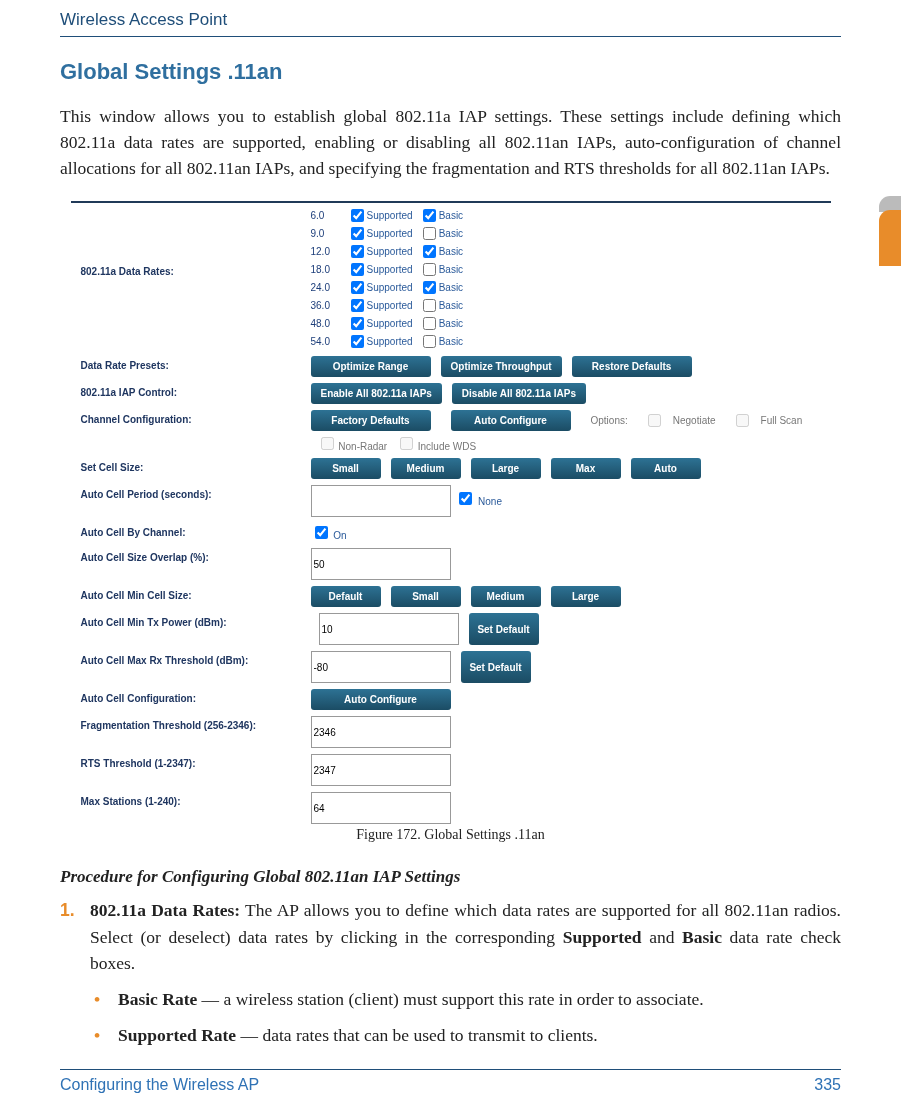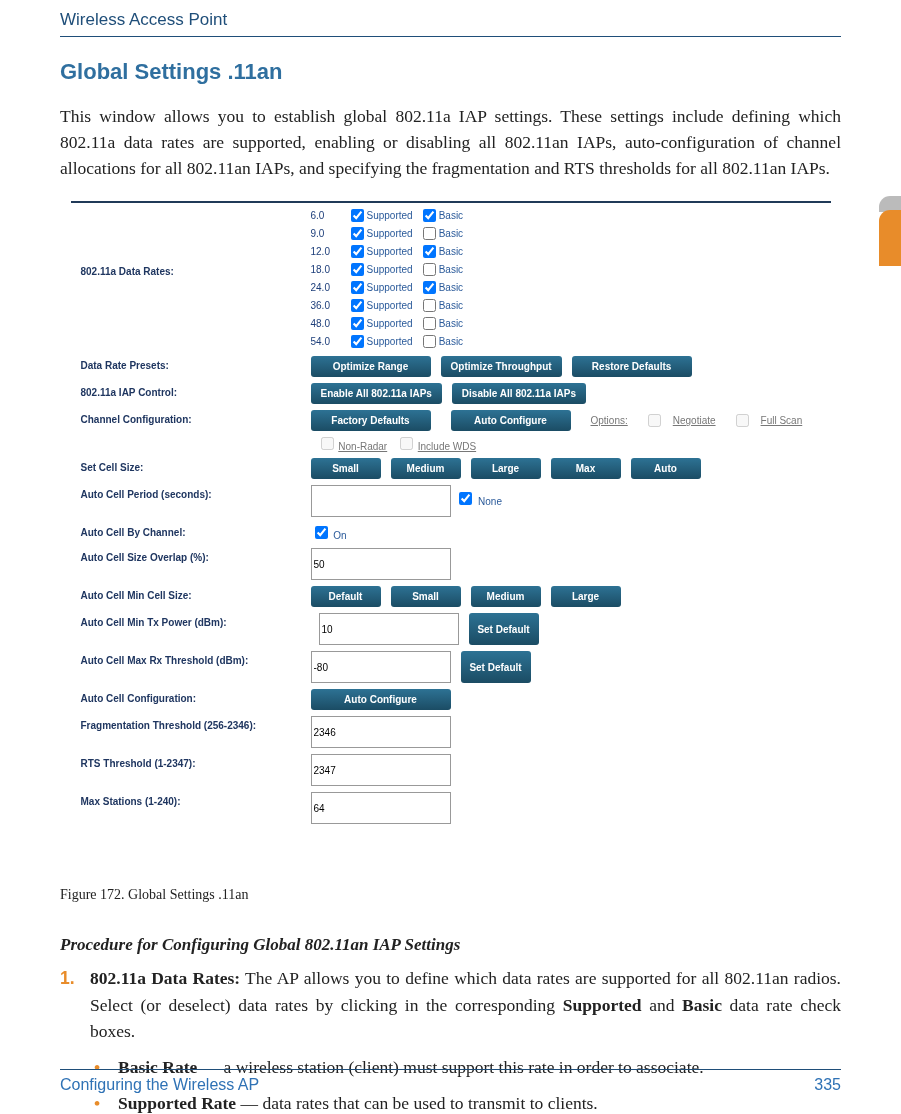--- a/index.html
+++ b/index.html
@@ -12,25 +12,25 @@
   .ui-row{display:flex;align-items:flex-start;padding:3px 0;}
   .ui-label{width:230px;font-size:10px;color:#1f3660;font-weight:bold;padding-left:10px;padding-top:4px;}
   .ui-content{flex:1;}
   .rate-row{display:flex;align-items:center;height:18px;}
   .rate-num{width:40px;text-align:left;color:#1d3e7a;}
   .chk{margin:0 3px 0 0;}
   .chk-lbl{color:#2a5a9a;font-size:10px;margin-right:10px;}
   .preset-row .ui-content{display:flex;gap:10px;}
   .pbtn{background:#245d77;background:linear-gradient(#2d7294,#1b4c64);color:#fff;border:none;border-radius:3px;font-size:10px;font-weight:bold;padding:5px 10px;min-width:120px;cursor:pointer;}
   .pbtn.sm{min-width:70px;padding:5px 8px;}
-  .opt-txt{color:#777;font-size:10px;margin-left:10px;text-decoration:underline;}
+  .opt-txt{color:#777;font-size:10px;margin-left:10px;}
   .inline-chk{margin:0 2px 0 10px;}
   .num-in{width:140px;height:32px;border:1px solid #999;font-size:10px;padding:0 2px;box-sizing:border-box;}
-  .figcap{font-family:Georgia,serif;font-size:14px;margin-top:60px;color:#222;}
-  h3.proc{font-family:Georgia,serif;font-style:italic;font-weight:bold;font-size:17px;margin:32px 0 10px 0;color:#222;}
+  .figcap{text-align:center;font-family:Georgia,serif;font-size:14px;color:#222;}
+  h3.proc{font-family:Georgia,serif;font-style:italic;font-weight:bold;font-size:17px;margin:24px 0 10px 0;color:#222;}
   ol.main{list-style:none;padding-left:30px;margin:0;}
   ol.main > li{margin-bottom:14px;}
   .num{color:#e88c2a;font-weight:bold;font-family:Arial,sans-serif;margin-right:14px;float:left;margin-left:-30px;}
   ul.sub{list-style:none;padding-left:28px;margin-top:10px;}
   ul.sub > li{margin-bottom:10px;}
   .bullet{color:#e88c2a;font-weight:bold;margin-right:12px;float:left;margin-left:-24px;}
   .footer{position:absolute;bottom:20px;left:60px;right:60px;border-top:1.5px solid #1f4e79;padding-top:6px;display:flex;justify-content:space-between;font-family:'Trebuchet MS',Arial,sans-serif;font-size:16px;color:#2f72b5;}
   .thumb-tab{position:absolute;right:0;top:210px;width:22px;height:56px;background:#e88c2a;border-top-left-radius:11px;}
   .thumb-tab-top{position:absolute;right:0;top:196px;width:22px;height:16px;background:#bbb;border-top-left-radius:11px;border-bottom-left-radius:0;}
   .b{font-weight:bold;}

